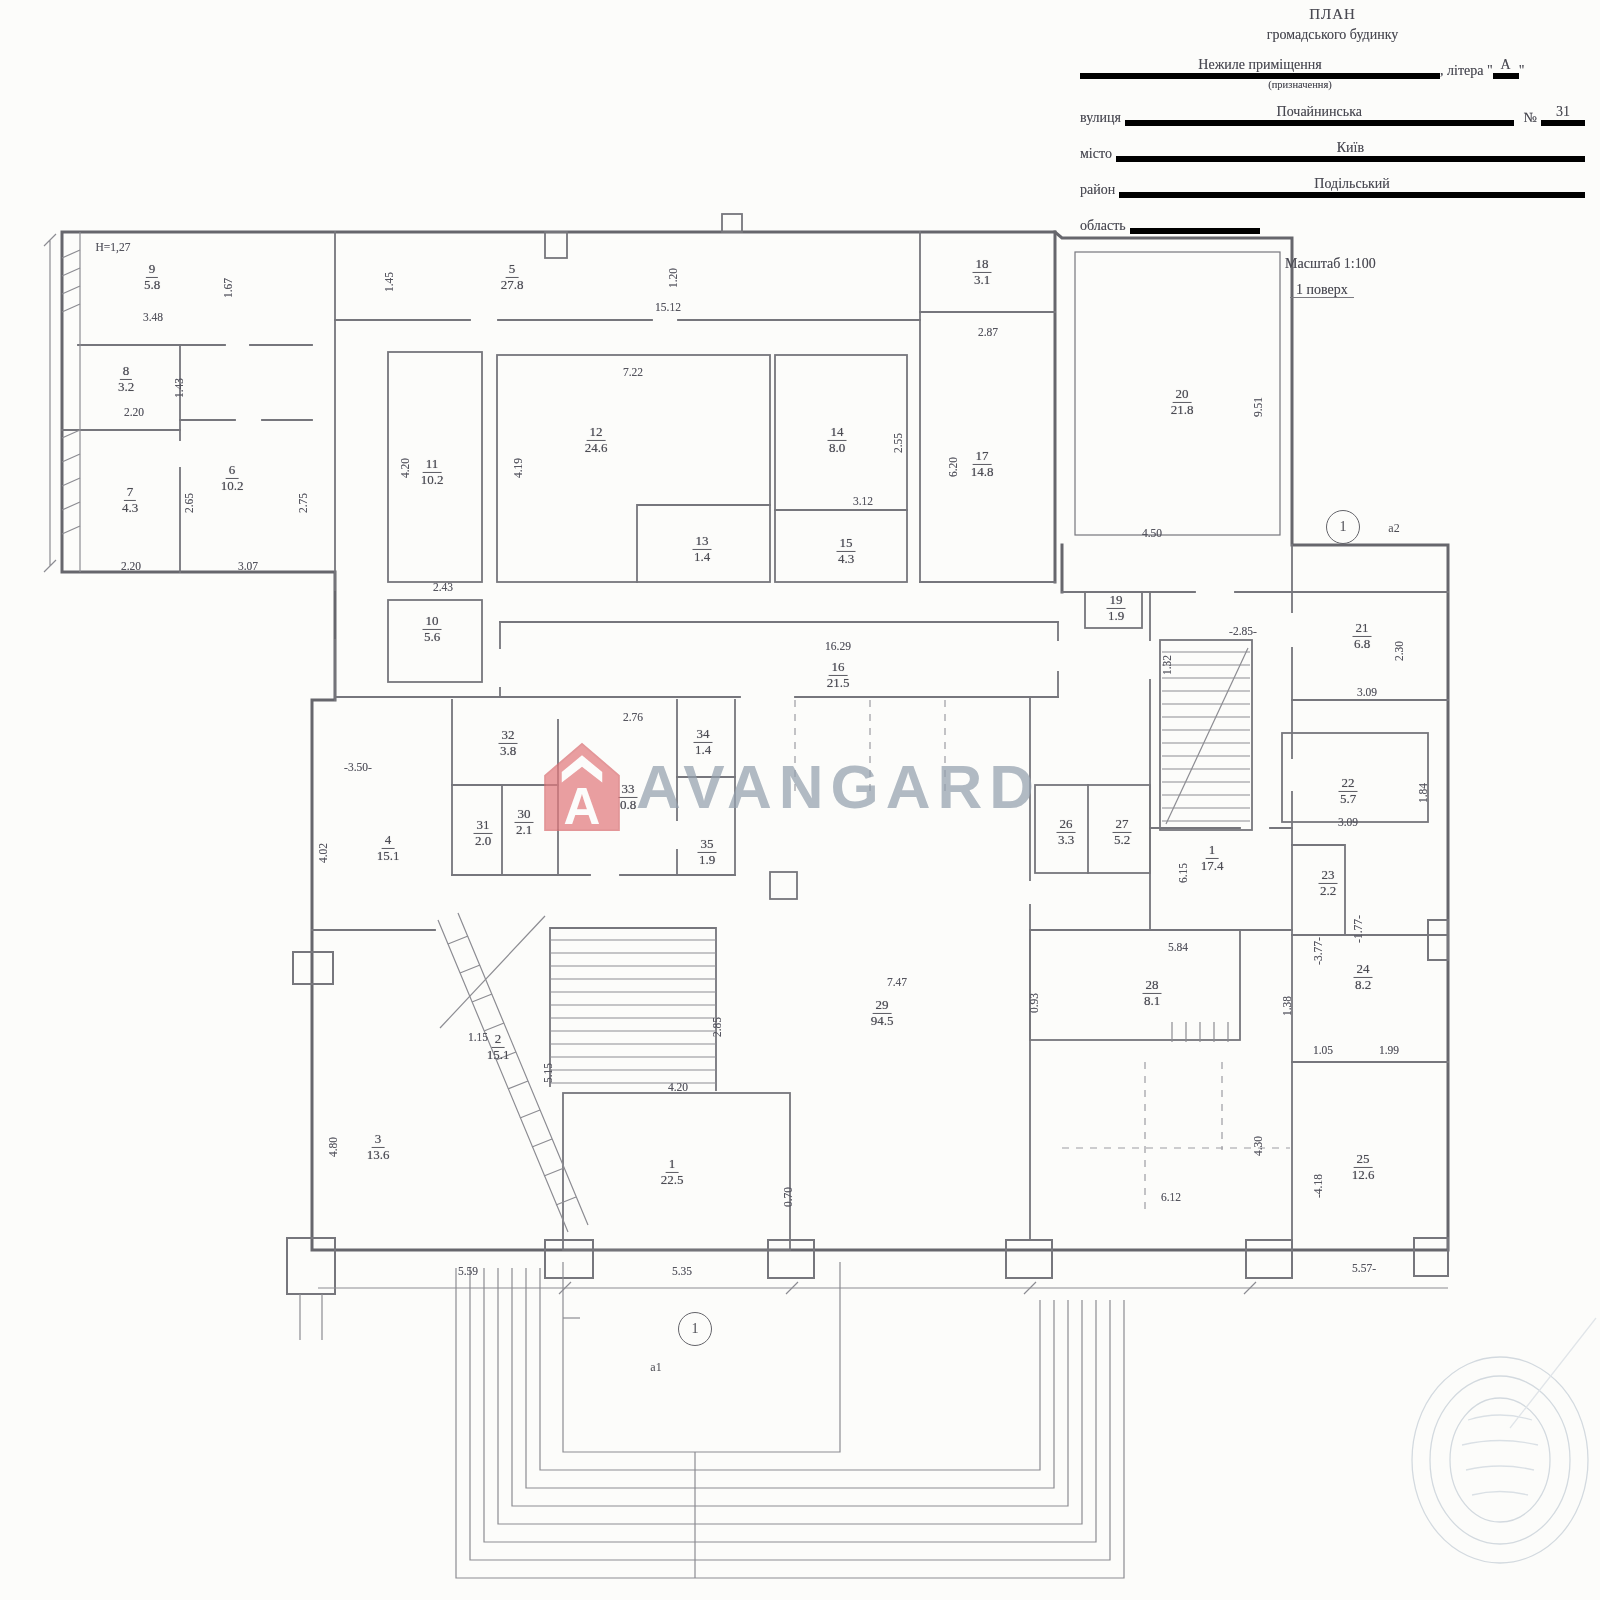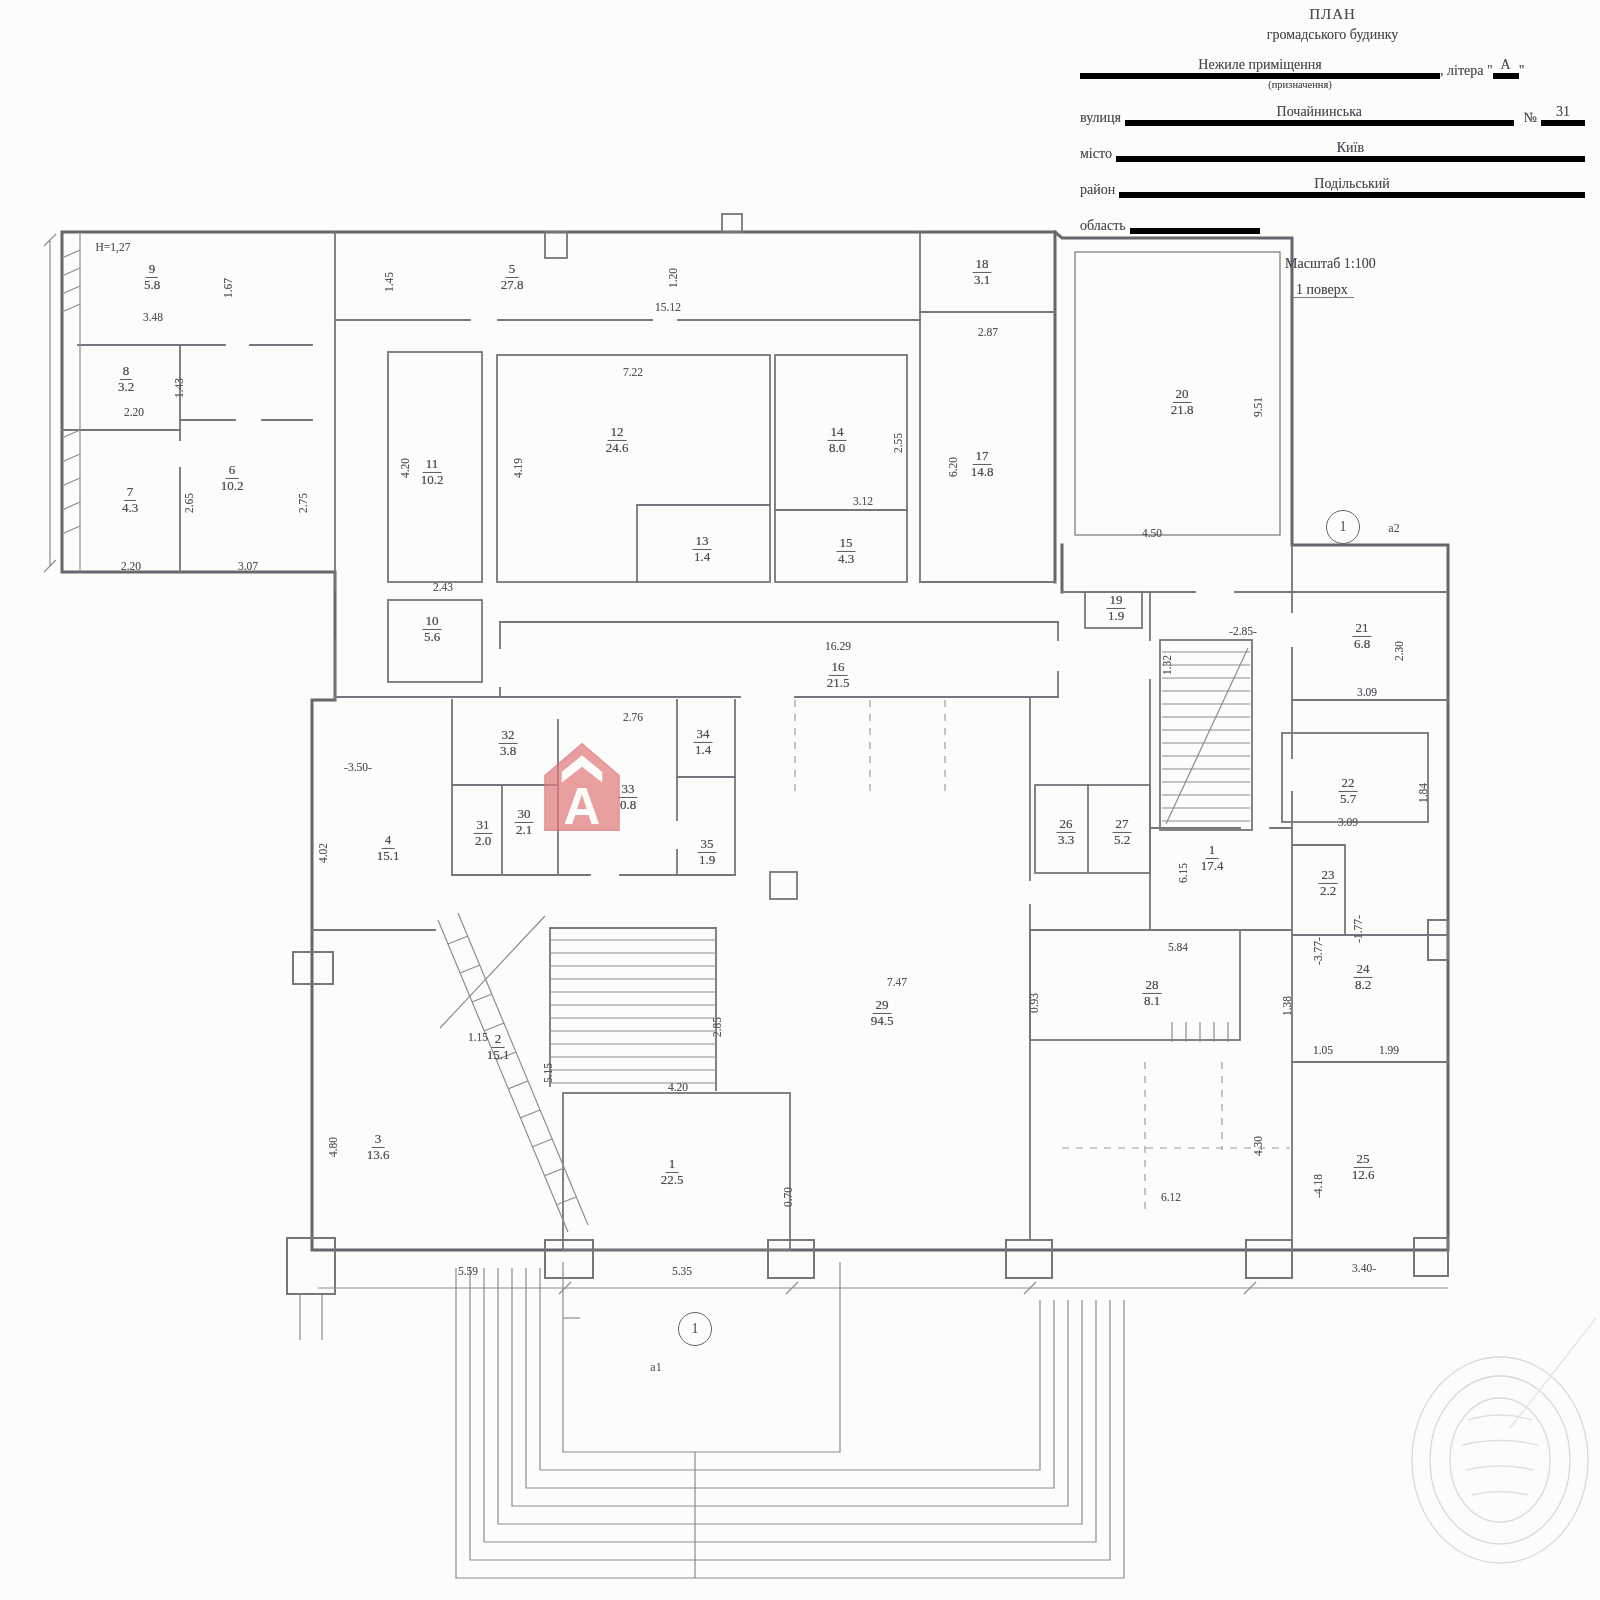--- a/index.html
+++ b/index.html
@@ -197,21 +197,21 @@
         <span>10.2</span>
       </div>
       <div class="room-label" style="left: 512px; top: 277px;">
         <span class="room-num">5</span>
         <span>27.8</span>
       </div>
       <div class="room-label" style="left: 432px; top: 472px;">
         <span class="room-num">11</span>
         <span>10.2</span>
       </div>
-      <div class="room-label" style="left: 617px; top: 440px;">
+      <div class="room-label" style="left: 596px; top: 440px;">
         <span class="room-num">12</span>
         <span>24.6</span>
       </div>
       <div class="room-label" style="left: 702px; top: 549px;">
         <span class="room-num">13</span>
         <span>1.4</span>
       </div>
       <div class="room-label" style="left: 837px; top: 440px;">
         <span class="room-num">14</span>
         <span>8.0</span>
@@ -369,21 +369,21 @@
       <div class="dim-label v" style="left: 548px; top: 1073px;">5.15</div>
       <div class="dim-label" style="left: 678px; top: 1087px;">4.20</div>
       <div class="dim-label v" style="left: 717px; top: 1027px;">2.85</div>
       <div class="dim-label v" style="left: 333px; top: 1147px;">4.80</div>
       <div class="dim-label" style="left: 468px; top: 1271px;">5.59</div>
       <div class="dim-label" style="left: 682px; top: 1271px;">5.35</div>
       <div class="dim-label v" style="left: 788px; top: 1197px;">0.70</div>
       <div class="dim-label v" style="left: 1258px; top: 1146px;">4.30</div>
       <div class="dim-label" style="left: 1171px; top: 1197px;">6.12</div>
       <div class="dim-label v" style="left: 1318px; top: 1186px;">-4.18</div>
-      <div class="dim-label" style="left: 1364px; top: 1268px;">3.40-</div>
+      <div class="dim-label" style="left: 1364px; top: 1268px;">5.57-</div>
       <div class="axis-marker" style="left: 1343px; top: 527px;">1</div>
       <div class="axis-tag" style="left: 1394px; top: 528px;">а2</div>
       <div class="axis-marker" style="left: 695px; top: 1329px;">1</div>
       <div class="axis-tag" style="left: 656px; top: 1367px;">а1</div>
     </div>
 
   <div class="hdr">
     <div class="hdr-title">ПЛАН</div>
     <div class="hdr-sub">громадського будинку</div>
     <div class="hdr-row">
@@ -418,15 +418,16 @@
       <span>1 поверх</span>
     </div>
   </div>
 
   <div class="watermark">
     <svg width="88" height="94" viewBox="0 0 100 106">
       <path d="M8 40 L50 4 L92 40 V102 H8 Z" fill="#e27a7e" opacity="0.82" stroke="#d96f73" stroke-width="2"></path>
       <path d="M27 36 L50 17 L73 36 V48 L50 30 L27 48 Z" fill="#fdfdfc"></path>
       <text x="50" y="95" text-anchor="middle" font-family="Liberation Sans, sans-serif" font-size="58" font-weight="bold" fill="#fdfdfc">A</text>
     </svg>
+    <span class="brand-text">AVANGARD</span>
   </div>
 
 </div>
 
 </body></html>

